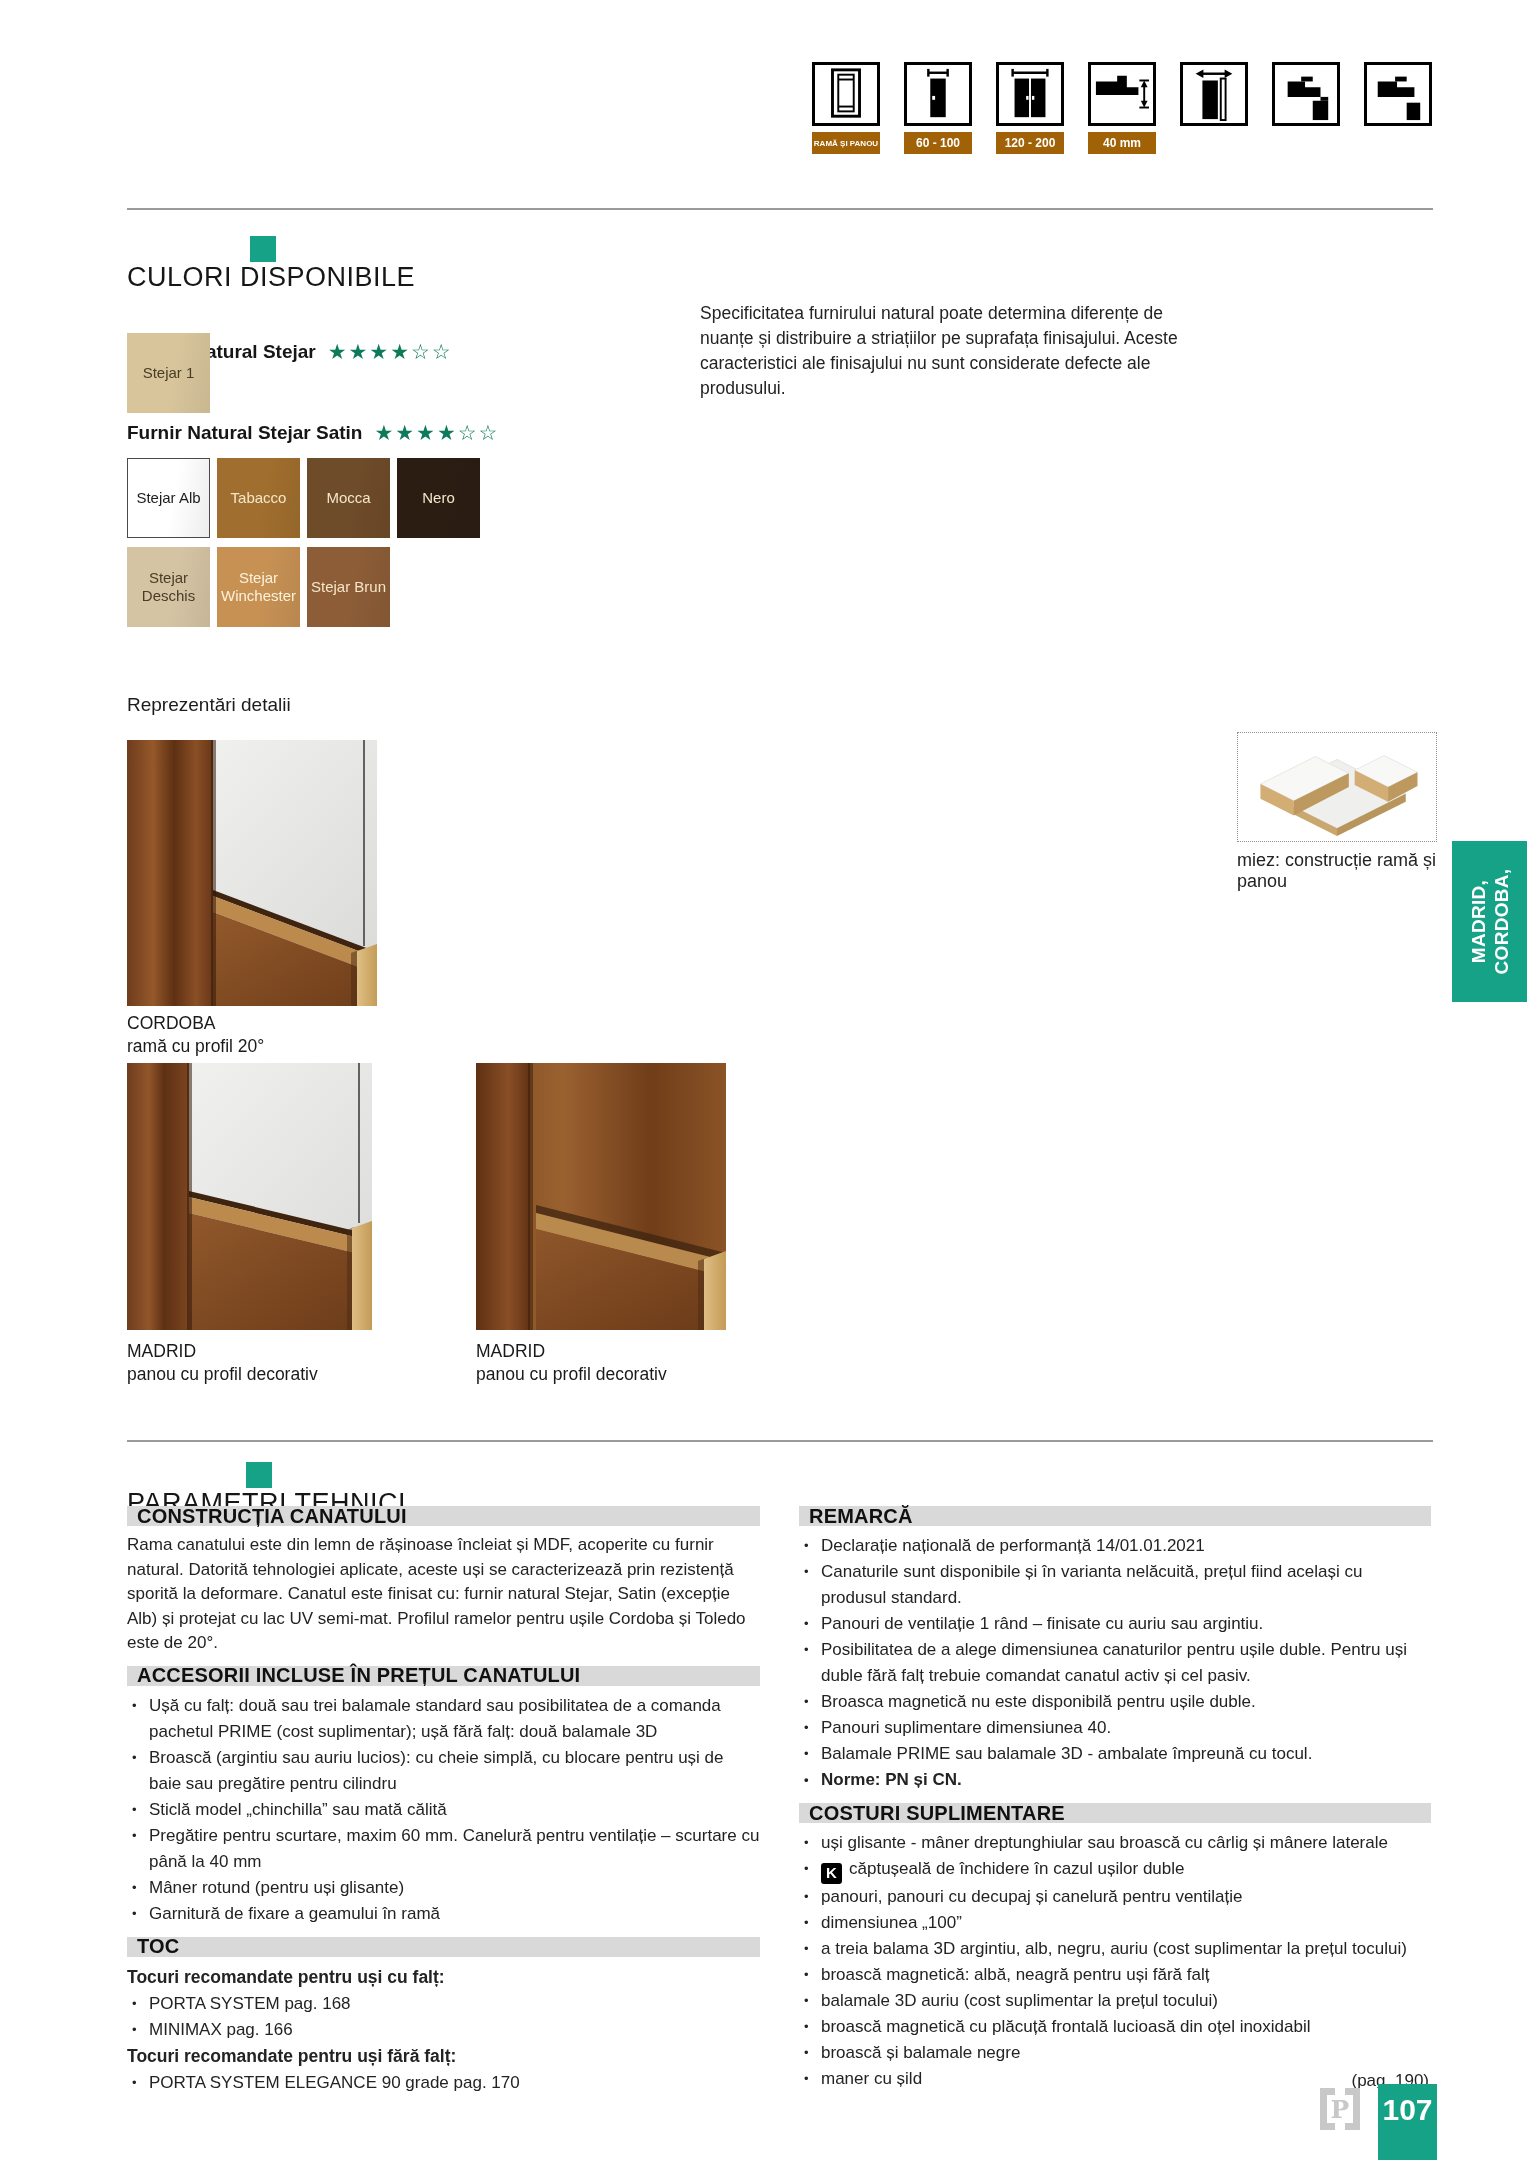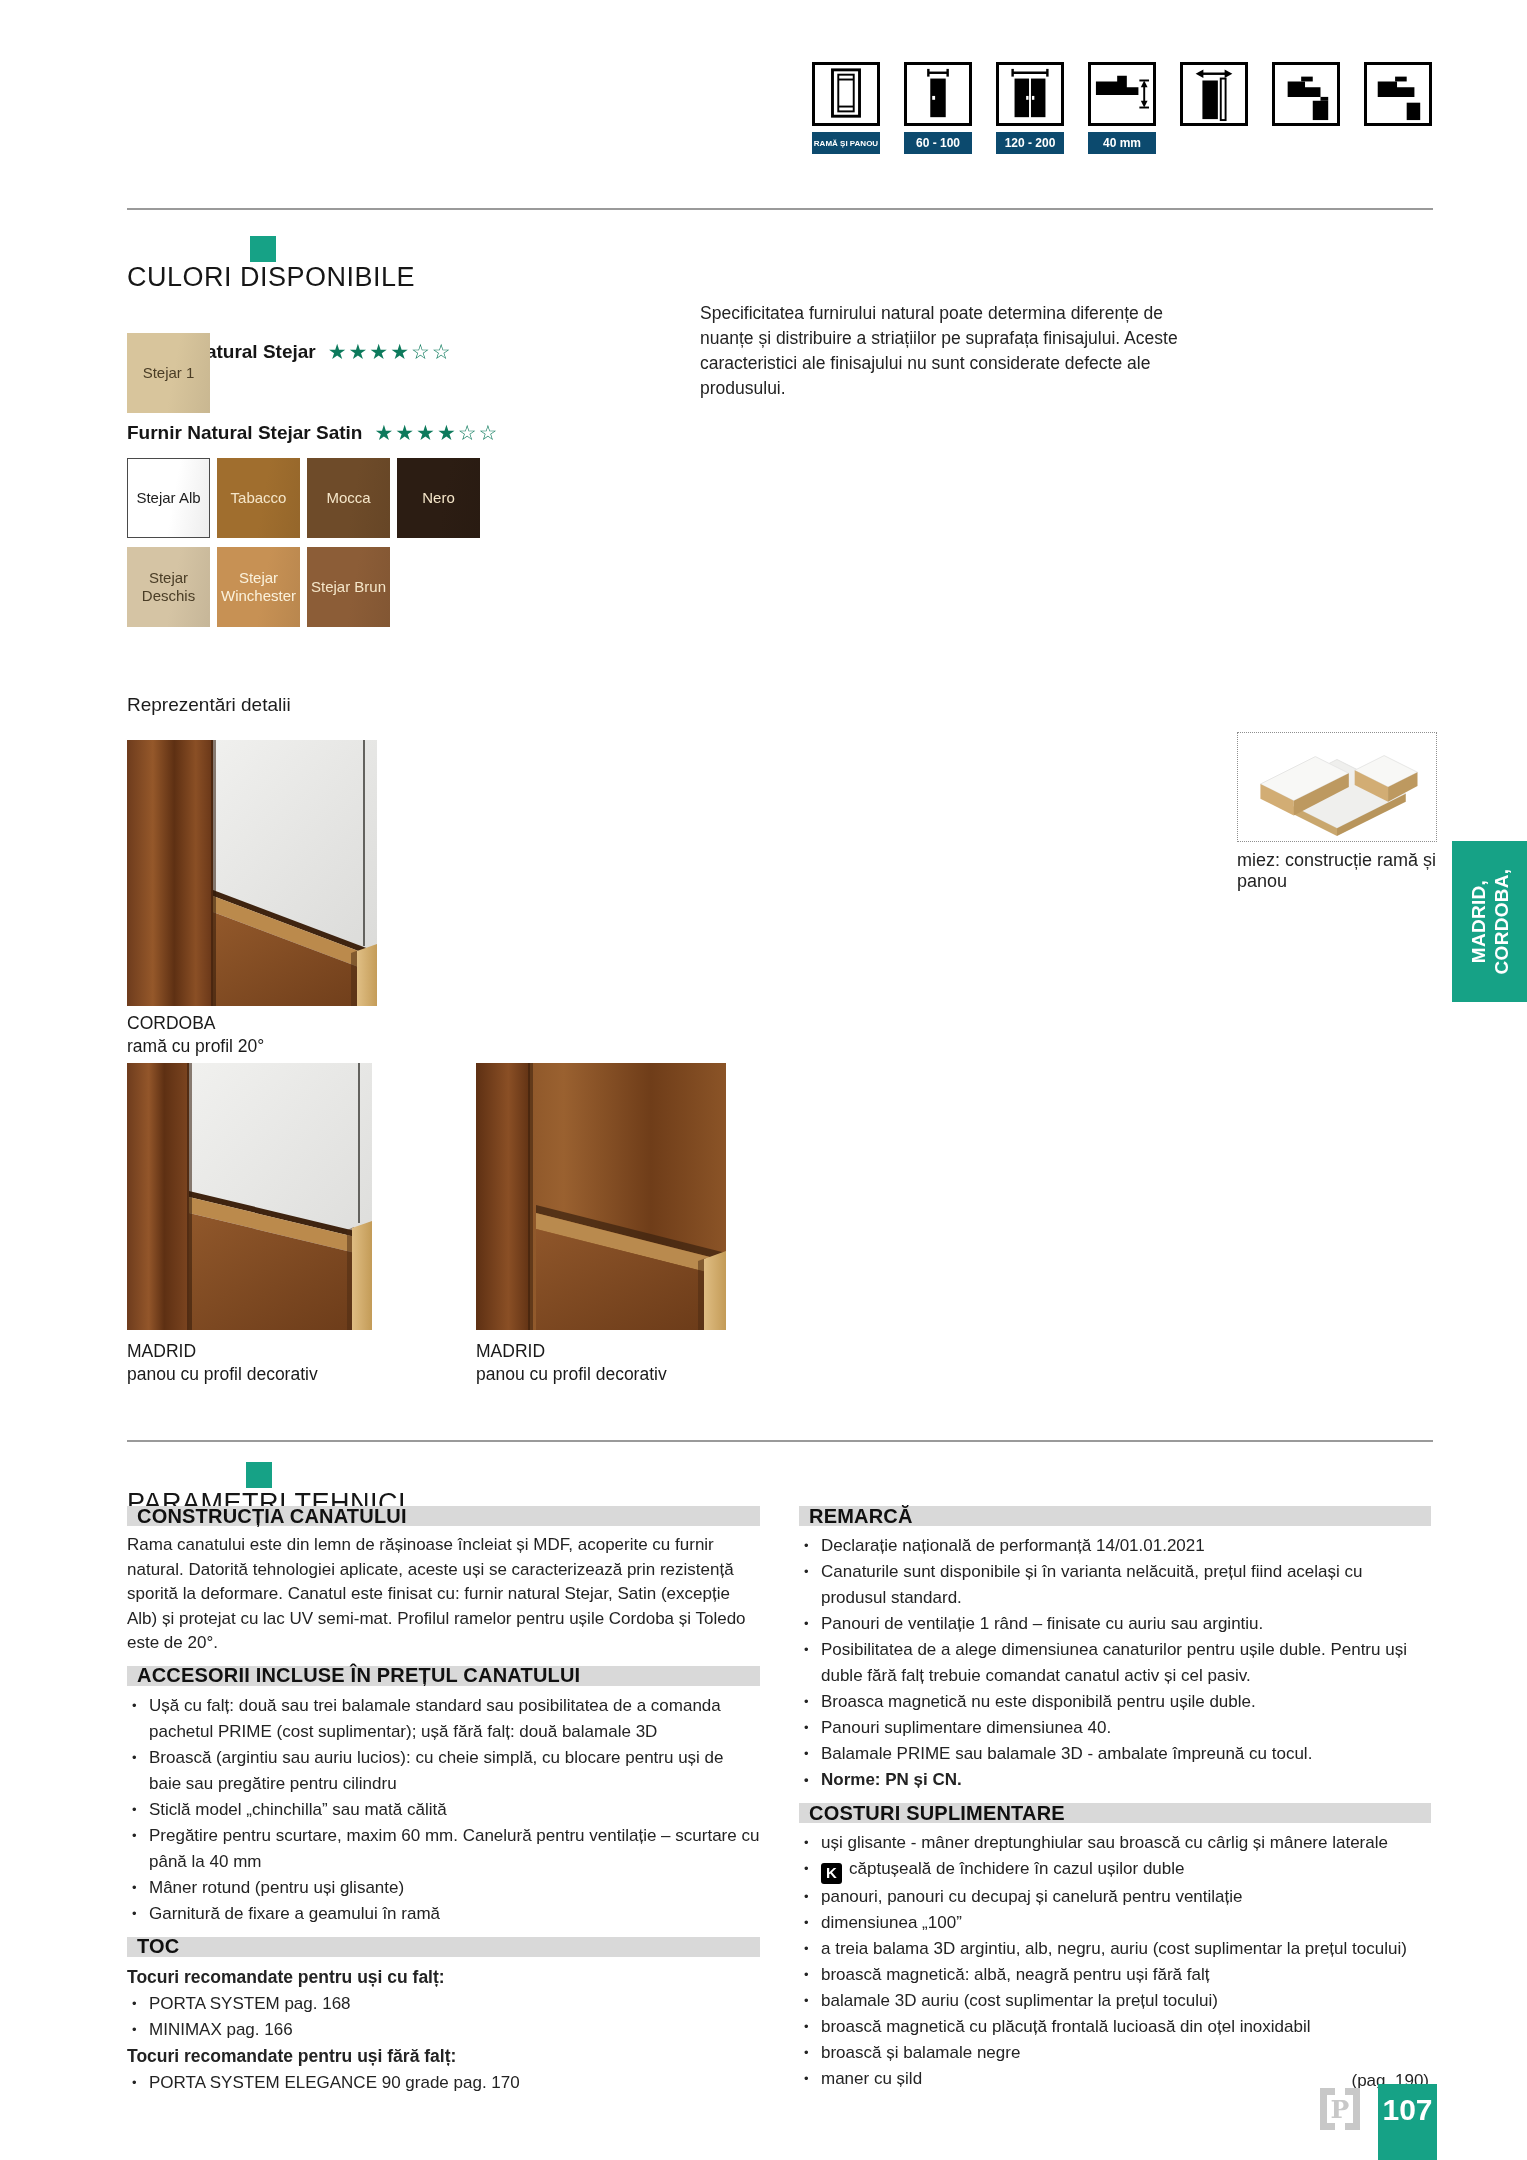--- a/index.html
+++ b/index.html
@@ -5,21 +5,21 @@
   * { margin:0; padding:0; box-sizing:border-box; }
   html,body { background:#ffffff; }
   body { font-family:"Liberation Sans", sans-serif; color:#232323; }
   .page { position:relative; width:1527px; height:2160px; background:#fff; overflow:hidden; }
 
   
   .icon-row { position:absolute; left:812px; top:62px; display:flex; gap:24px; }
   .icon-cell { width:68px; display:flex; flex-direction:column; align-items:center; }
   .icon-box { width:68px; height:64px; border:3px solid #000; background:#fff; display:flex; align-items:center; justify-content:center; }
   .icon-box svg { width:60px; height:56px; display:block; }
-  .icon-label { margin-top:6px; width:68px; height:22px; background:#0c4a6e; color:#fff; display:flex; align-items:center; justify-content:center; font-size:12px; font-weight:700; white-space:nowrap; }
+  .icon-label { margin-top:6px; width:68px; height:22px; background:#a16207; color:#fff; display:flex; align-items:center; justify-content:center; font-size:12px; font-weight:700; white-space:nowrap; }
   .icon-label.small { font-size:8px; letter-spacing:0; }
 
   .divider { position:absolute; left:127px; width:1306px; height:2px; background:#9a9a9a; }
   .divider-top { top:208px; }
   .divider-mid { top:1440px; }
 
   
   .sec-title { position:absolute; display:flex; align-items:center;flex-direction:column; }
   .green-sq { width:26px; height:26px; margin-right:16px; }
   .sec-title h1 { font-size:27px; font-weight:400; color:#161616; letter-spacing:.5px; }

